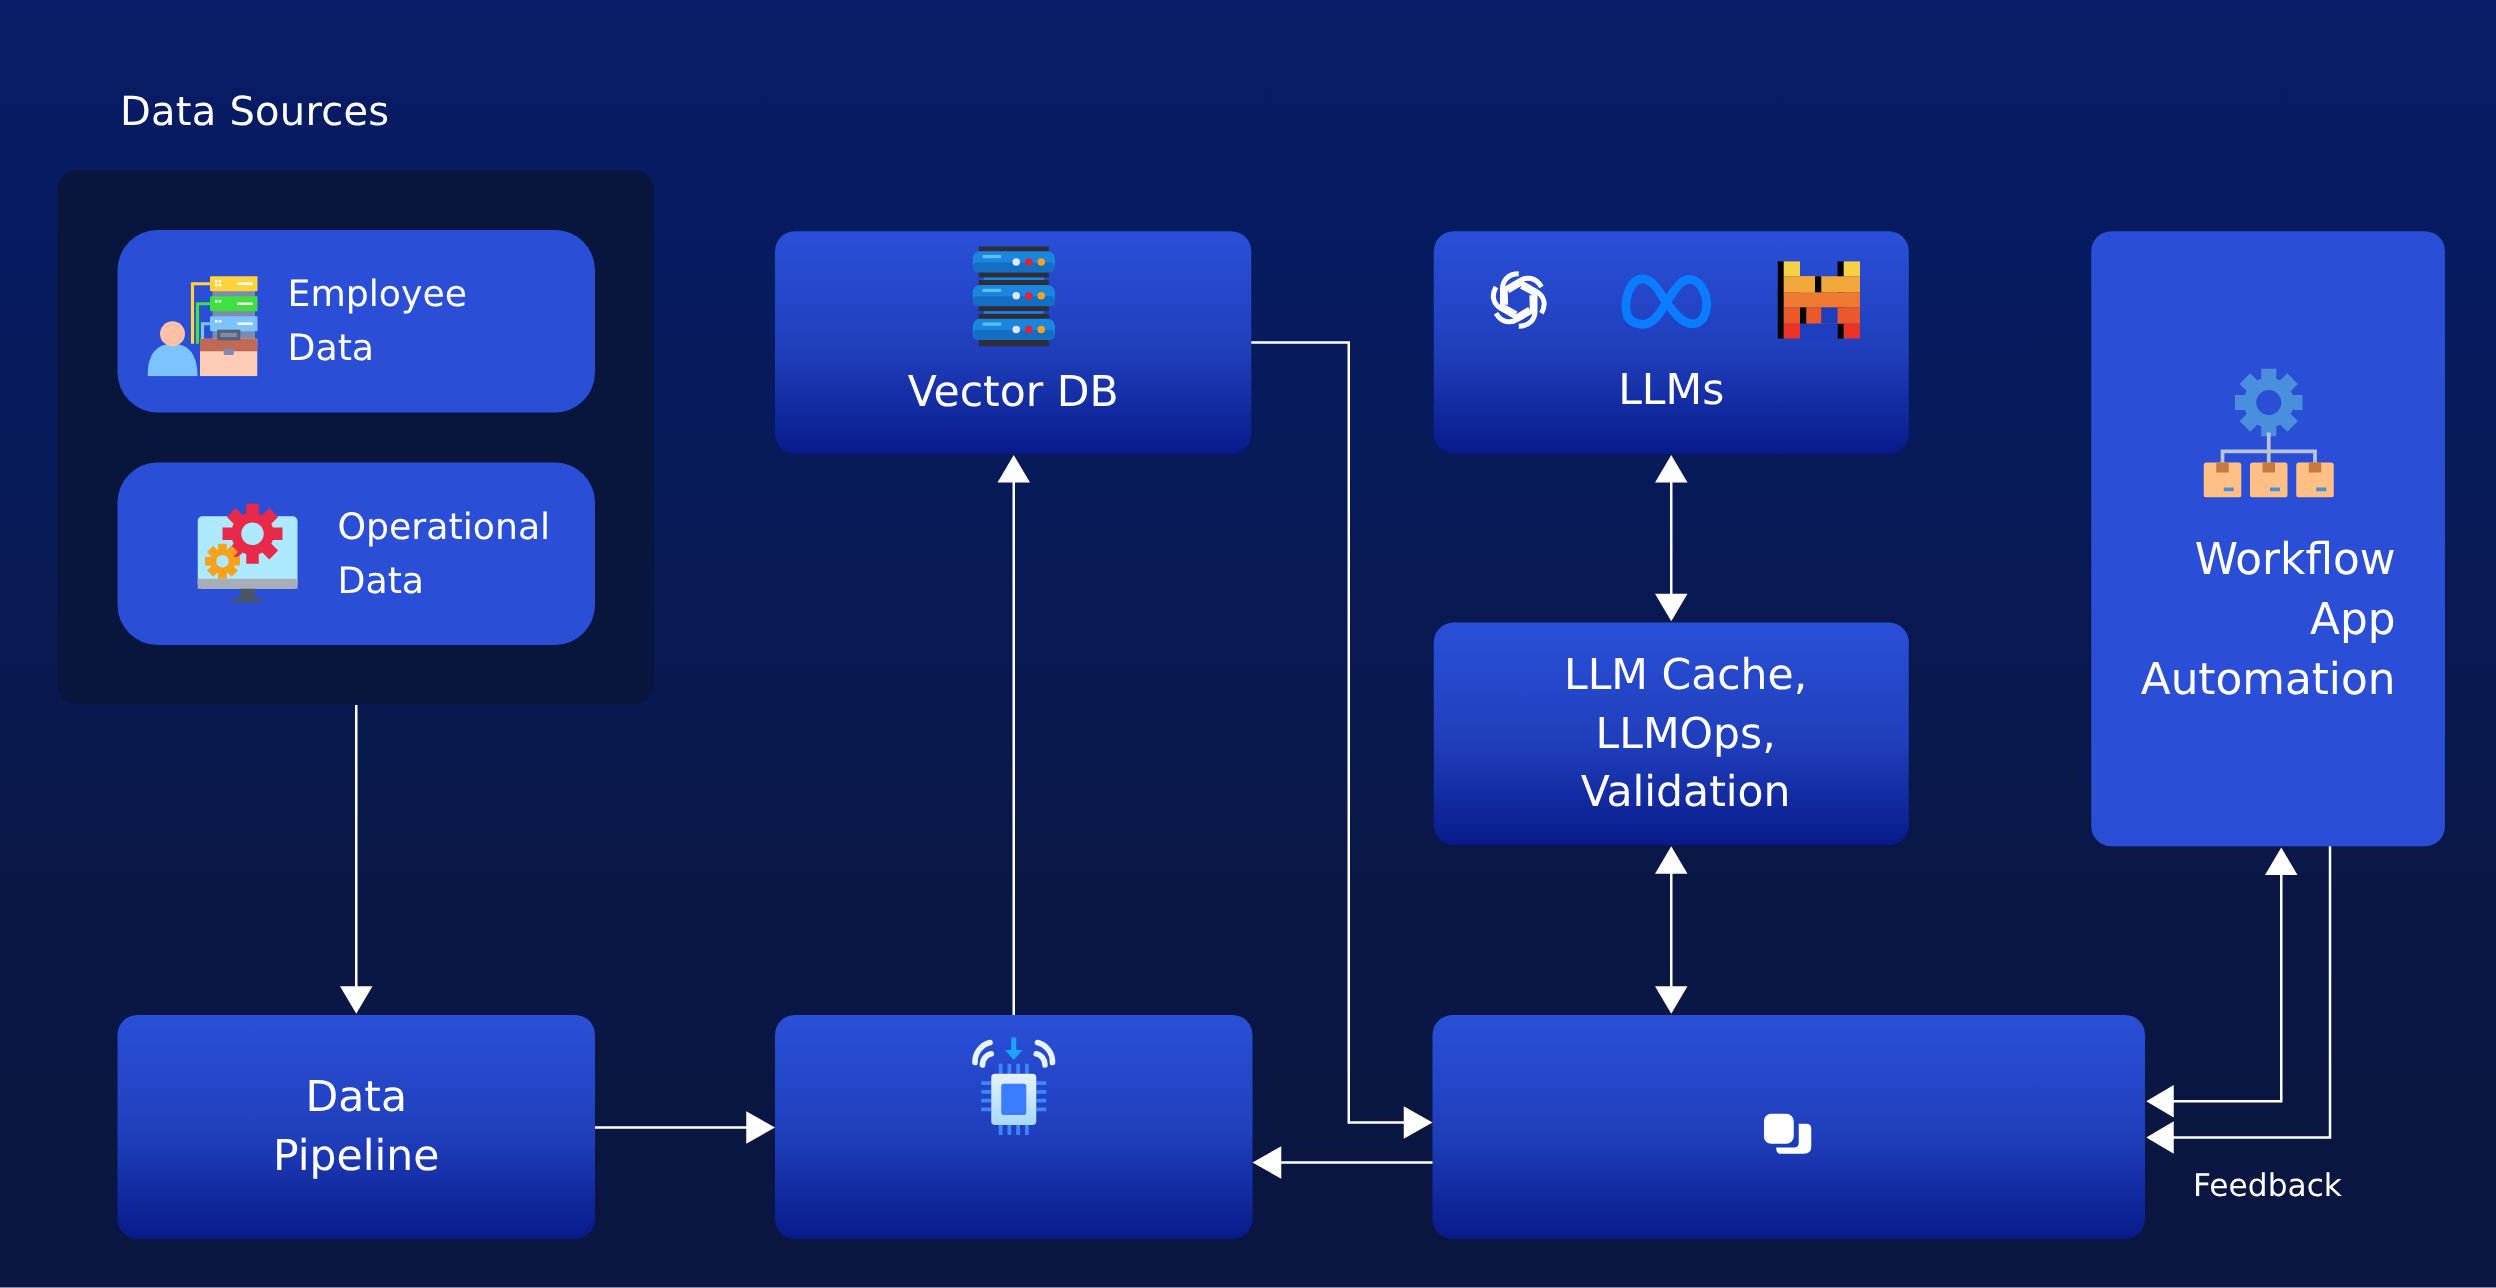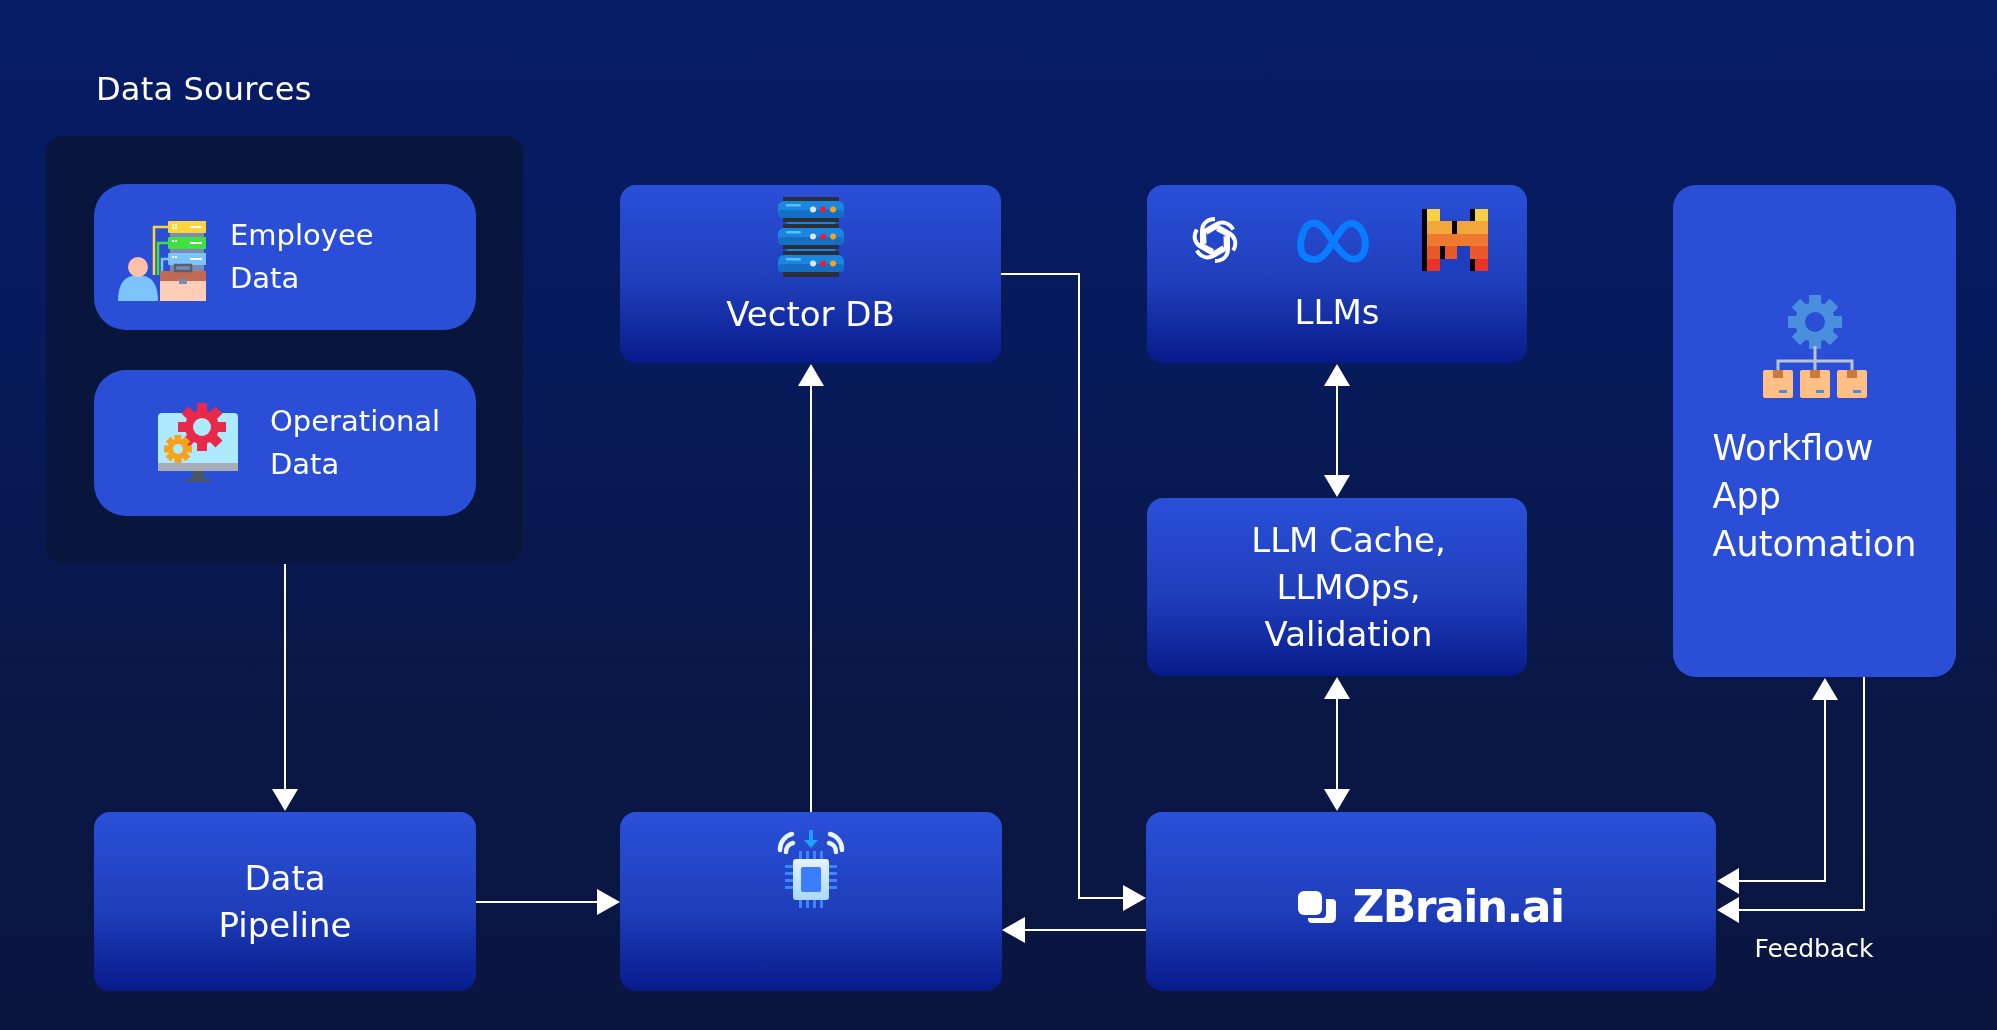--- a/index.html
+++ b/index.html
@@ -13,21 +13,21 @@
   .title {
     left: 96px; top: 70px; width: 380px; text-align: left;
     font-size: 32px; font-weight: normal; letter-spacing: 0.2px;
   }
   .panel {
     left: 46px; top: 136px; width: 477px; height: 427px;
     background: #08153d; border-radius: 16px;
   }
   .box {
     border-radius: 16px; display: flex; flex-direction: column;
-    align-items: center; justify-content: center; text-align: left;
+    align-items: center; justify-content: center; text-align: right;
     box-sizing: border-box;
   }
   .flat { background: #2a4fd6; }
   .grad { background: linear-gradient(180deg, #2a50d8 0%, #1f3ebb 55%, #071a8a 100%); }
   .src-box {
     left: 94px; width: 382px; height: 146px; flex-direction: row;
     justify-content: flex-start; text-align: left; border-radius: 32px;
   }
   .src-icon { width: 88px; height: 88px; margin-left: 24px; flex: none; }
   .src-label { margin-left: 24px; font-size: 29px; line-height: 43px; }
@@ -182,21 +182,21 @@
   </div>
   <div class="label" style="margin-top:18px;">LLMs</div>
 </div>
 
 <div class="abs box grad label" style="left:1147px; top:498px; width:380px; height:178px;padding-left:23px;">
   <div>LLM Cache,</div>
   <div>LLMOps,</div>
   <div>Validation</div>
 </div>
 
-<div class="abs box flat" style="left:1673px; top:185px; width:283px; height:492px;border-radius:23px;">
+<div class="abs box flat" style="left:1673px; top:185px; width:283px; height:492px;">
   <svg width="108" height="104" viewBox="0 0 108 104">
     <g transform="translate(54,28)" fill="#4a8fde">
       <circle r="20"></circle>
       <rect x="-6" y="-27" width="12" height="54"></rect>
       <rect x="-27" y="-6" width="54" height="12"></rect>
       <rect x="-6" y="-27" width="12" height="54" transform="rotate(45)"></rect>
       <rect x="-6" y="-27" width="12" height="54" transform="rotate(-45)"></rect>
       <circle r="10" fill="#2a4fd6"></circle>
     </g>
     <polyline points="54,52 54,68" stroke="#b8c4d6" stroke-width="3" fill="none"></polyline>
@@ -262,21 +262,20 @@
     <rect x="35" y="39" width="20" height="25" rx="2" fill="#3b7dff"></rect>
   </svg>
 </div>
 
 <div class="abs box grad" style="left:1146px; top:812px; width:570px; height:179px;">
   <div class="zbrain">
     <svg width="40" height="36" viewBox="0 0 40 36">
       <rect x="0" y="2" width="24" height="24" rx="6" fill="#ffffff"></rect>
       <path d="M28,10 L34,10 Q38,10 38,14 L38,28 Q38,34 32,34 L14,34 Q10,34 10,30 L10,29 L24,29 Q28,29 28,25 Z" fill="#ffffff"></path>
     </svg>
-    <span class="zbrain-word">ZBrain.ai</span>
   </div>
 </div>
 
 <div class="abs feedback">Feedback</div>
 
 <svg class="lines" width="1997" height="1030" viewBox="0 0 1997 1030">
   <defs>
     <marker id="ah" markerWidth="10" markerHeight="10" refX="9" refY="5" orient="auto" markerUnits="userSpaceOnUse" viewBox="0 0 10 10">
       <path d="M0,0 L10,5 L0,10 Z" fill="#ffffff"></path>
     </marker>

